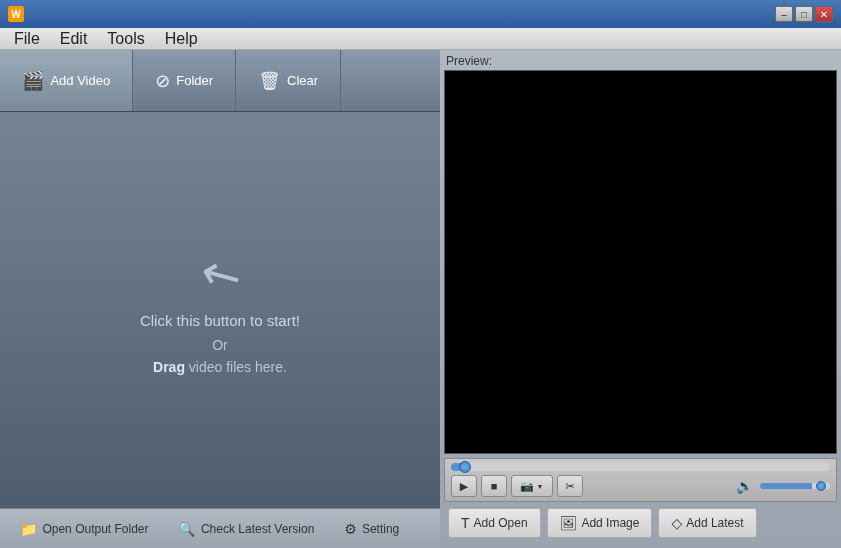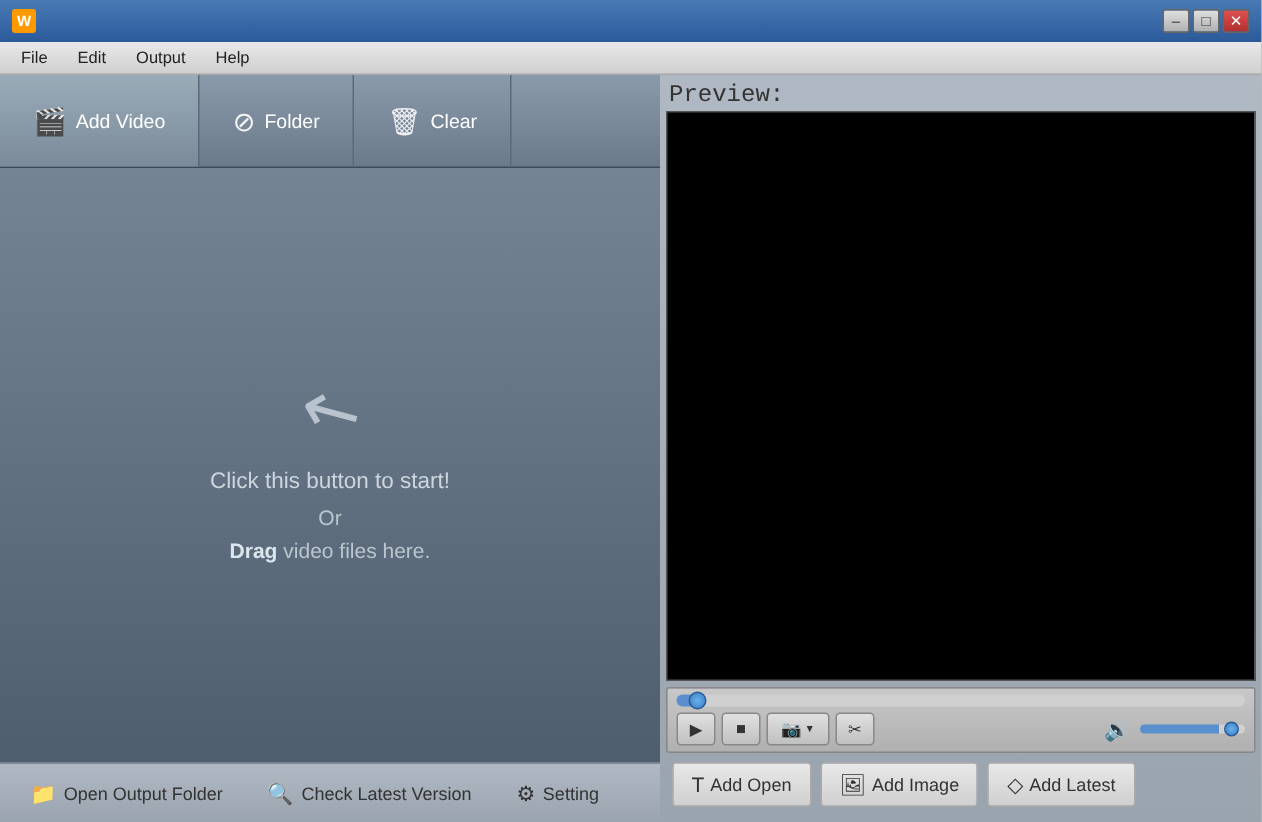--- a/index.html
+++ b/index.html
@@ -70,21 +70,21 @@
     .menu-bar {
       background: linear-gradient(to bottom, #e8e8e8, #d0d0d0);
       height: 22px;
       display: flex;
       align-items: center;
       padding: 0 4px;
       border-bottom: 1px solid #aaa;
     }
     .menu-item {
       padding: 2px 10px;
-      font-size: 11px;
+      font-size: 16px;
       color: #222;
       cursor: pointer;
     }
 
     
     .main-container {
       display: flex;
       height: calc(548px - 28px - 22px);
       background: #b0b8c4;
     }
@@ -188,25 +188,24 @@
     
     .right-panel {
       flex: 1;
       display: flex;
       flex-direction: column;
       background: linear-gradient(to bottom, #b0b8c4, #9aa4ae);
       padding: 4px;
     }
 
     .preview-label {
-      font-size: 16px;
+      font-size: 12px;
       color: #333;
       margin-bottom: 2px;
       padding-left: 2px;
-      font-family: Liberation Mono, monospace;
     }
 
     .preview-area {
       flex: 1;
       background: #000;
       border: 1px solid #555;
       margin-bottom: 4px;
     }
 
     
@@ -360,21 +359,21 @@
   <div class="title-bar-buttons">
     <div class="title-btn">–</div>
     <div class="title-btn">□</div>
     <div class="title-btn close-btn">✕</div>
   </div>
 </div>
 
 <div class="menu-bar">
   <span class="menu-item">File</span>
   <span class="menu-item">Edit</span>
-  <span class="menu-item">Output</span>
+  <span class="menu-item">Tools</span>
   <span class="menu-item">Help</span>
 </div>
 
 <div class="main-container">
 
   <div class="left-panel">
 
     <div class="toolbar">
       <div class="toolbar-btn active">
         <span class="toolbar-btn-icon">🎬</span>

